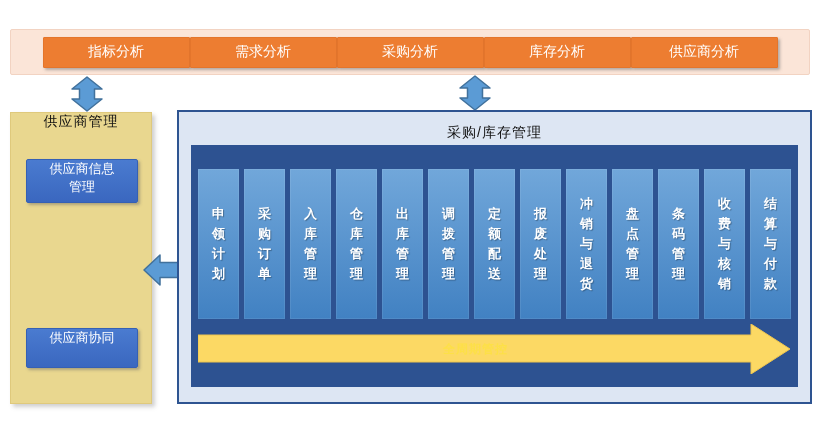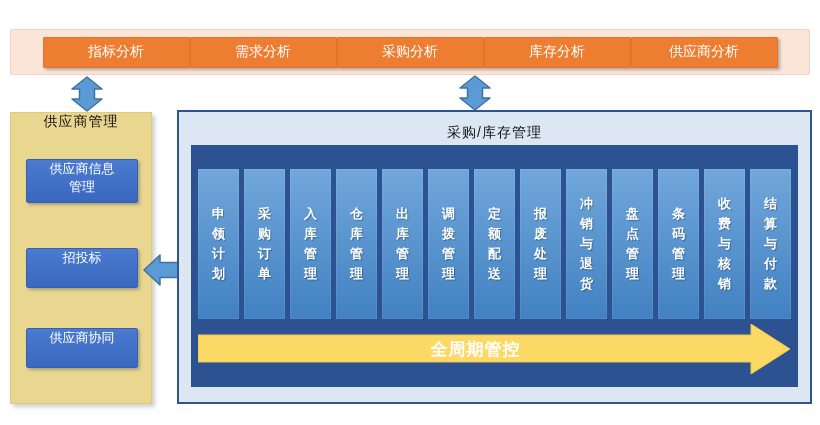--- a/index.html
+++ b/index.html
@@ -60,21 +60,21 @@
   }
   .module-col .vlbl{
     width:1.05em;color:#ffffff;font-size:13px;font-weight:bold;line-height:1.55;
     word-break:break-all;text-align:center;text-shadow:1px 1px 1px rgba(0,0,0,.3);
   }
   .cycle-arrow{position:relative;margin-top:5px;height:50px;}
   .cycle-arrow svg{display:block;width:100%;height:50px;}
   .cycle-label{
     position:absolute;left:0;right:38px;top:0;bottom:0;
     display:flex;align-items:center;justify-content:center;
-    font-size:17px;color:#ffffff;letter-spacing:1px;font-weight:bold;
+    font-size:12px;color:#fde047;letter-spacing:1px;font-weight:bold;
   }
 </style>
 </head>
 <body>
 
 <div class="canvas">
 
   <div class="analysis-bar">
     <div class="analysis-btn">指标分析</div>
     <div class="analysis-btn">需求分析</div>
@@ -88,23 +88,20 @@
   </svg>
 
   <svg class="conn" style="left:458px;top:75px" width="34" height="36" viewBox="0 0 34 36">
     <path d="M17,1 L32,13 L24.5,13 L24.5,23 L32,23 L17,35 L2,23 L9.5,23 L9.5,13 L2,13 Z" fill="#5b9bd5" stroke="#41719c" stroke-width="1.5" stroke-linejoin="round"></path>
   </svg>
 
   <div class="supplier-panel">
     <div class="supplier-title">供应商管理</div>
     <div class="supplier-item i0">
       <span class="lbl">供应商信息管理</span>
-    </div>
-    <div class="supplier-item i1">
-      <span class="lbl">招投标</span>
     </div>
     <div class="supplier-item i2">
       <span class="lbl">供应商协同</span>
     </div>
   </div>
 
   <svg class="conn" style="left:143px;top:252px" width="54" height="36" viewBox="0 0 54 36">
     <path d="M1,18 L17,3 L17,10.5 L37,10.5 L37,3 L53,18 L37,33 L37,25.5 L17,25.5 L17,33 Z" fill="#5b9bd5" stroke="#41719c" stroke-width="1.5" stroke-linejoin="round"></path>
   </svg>
 

